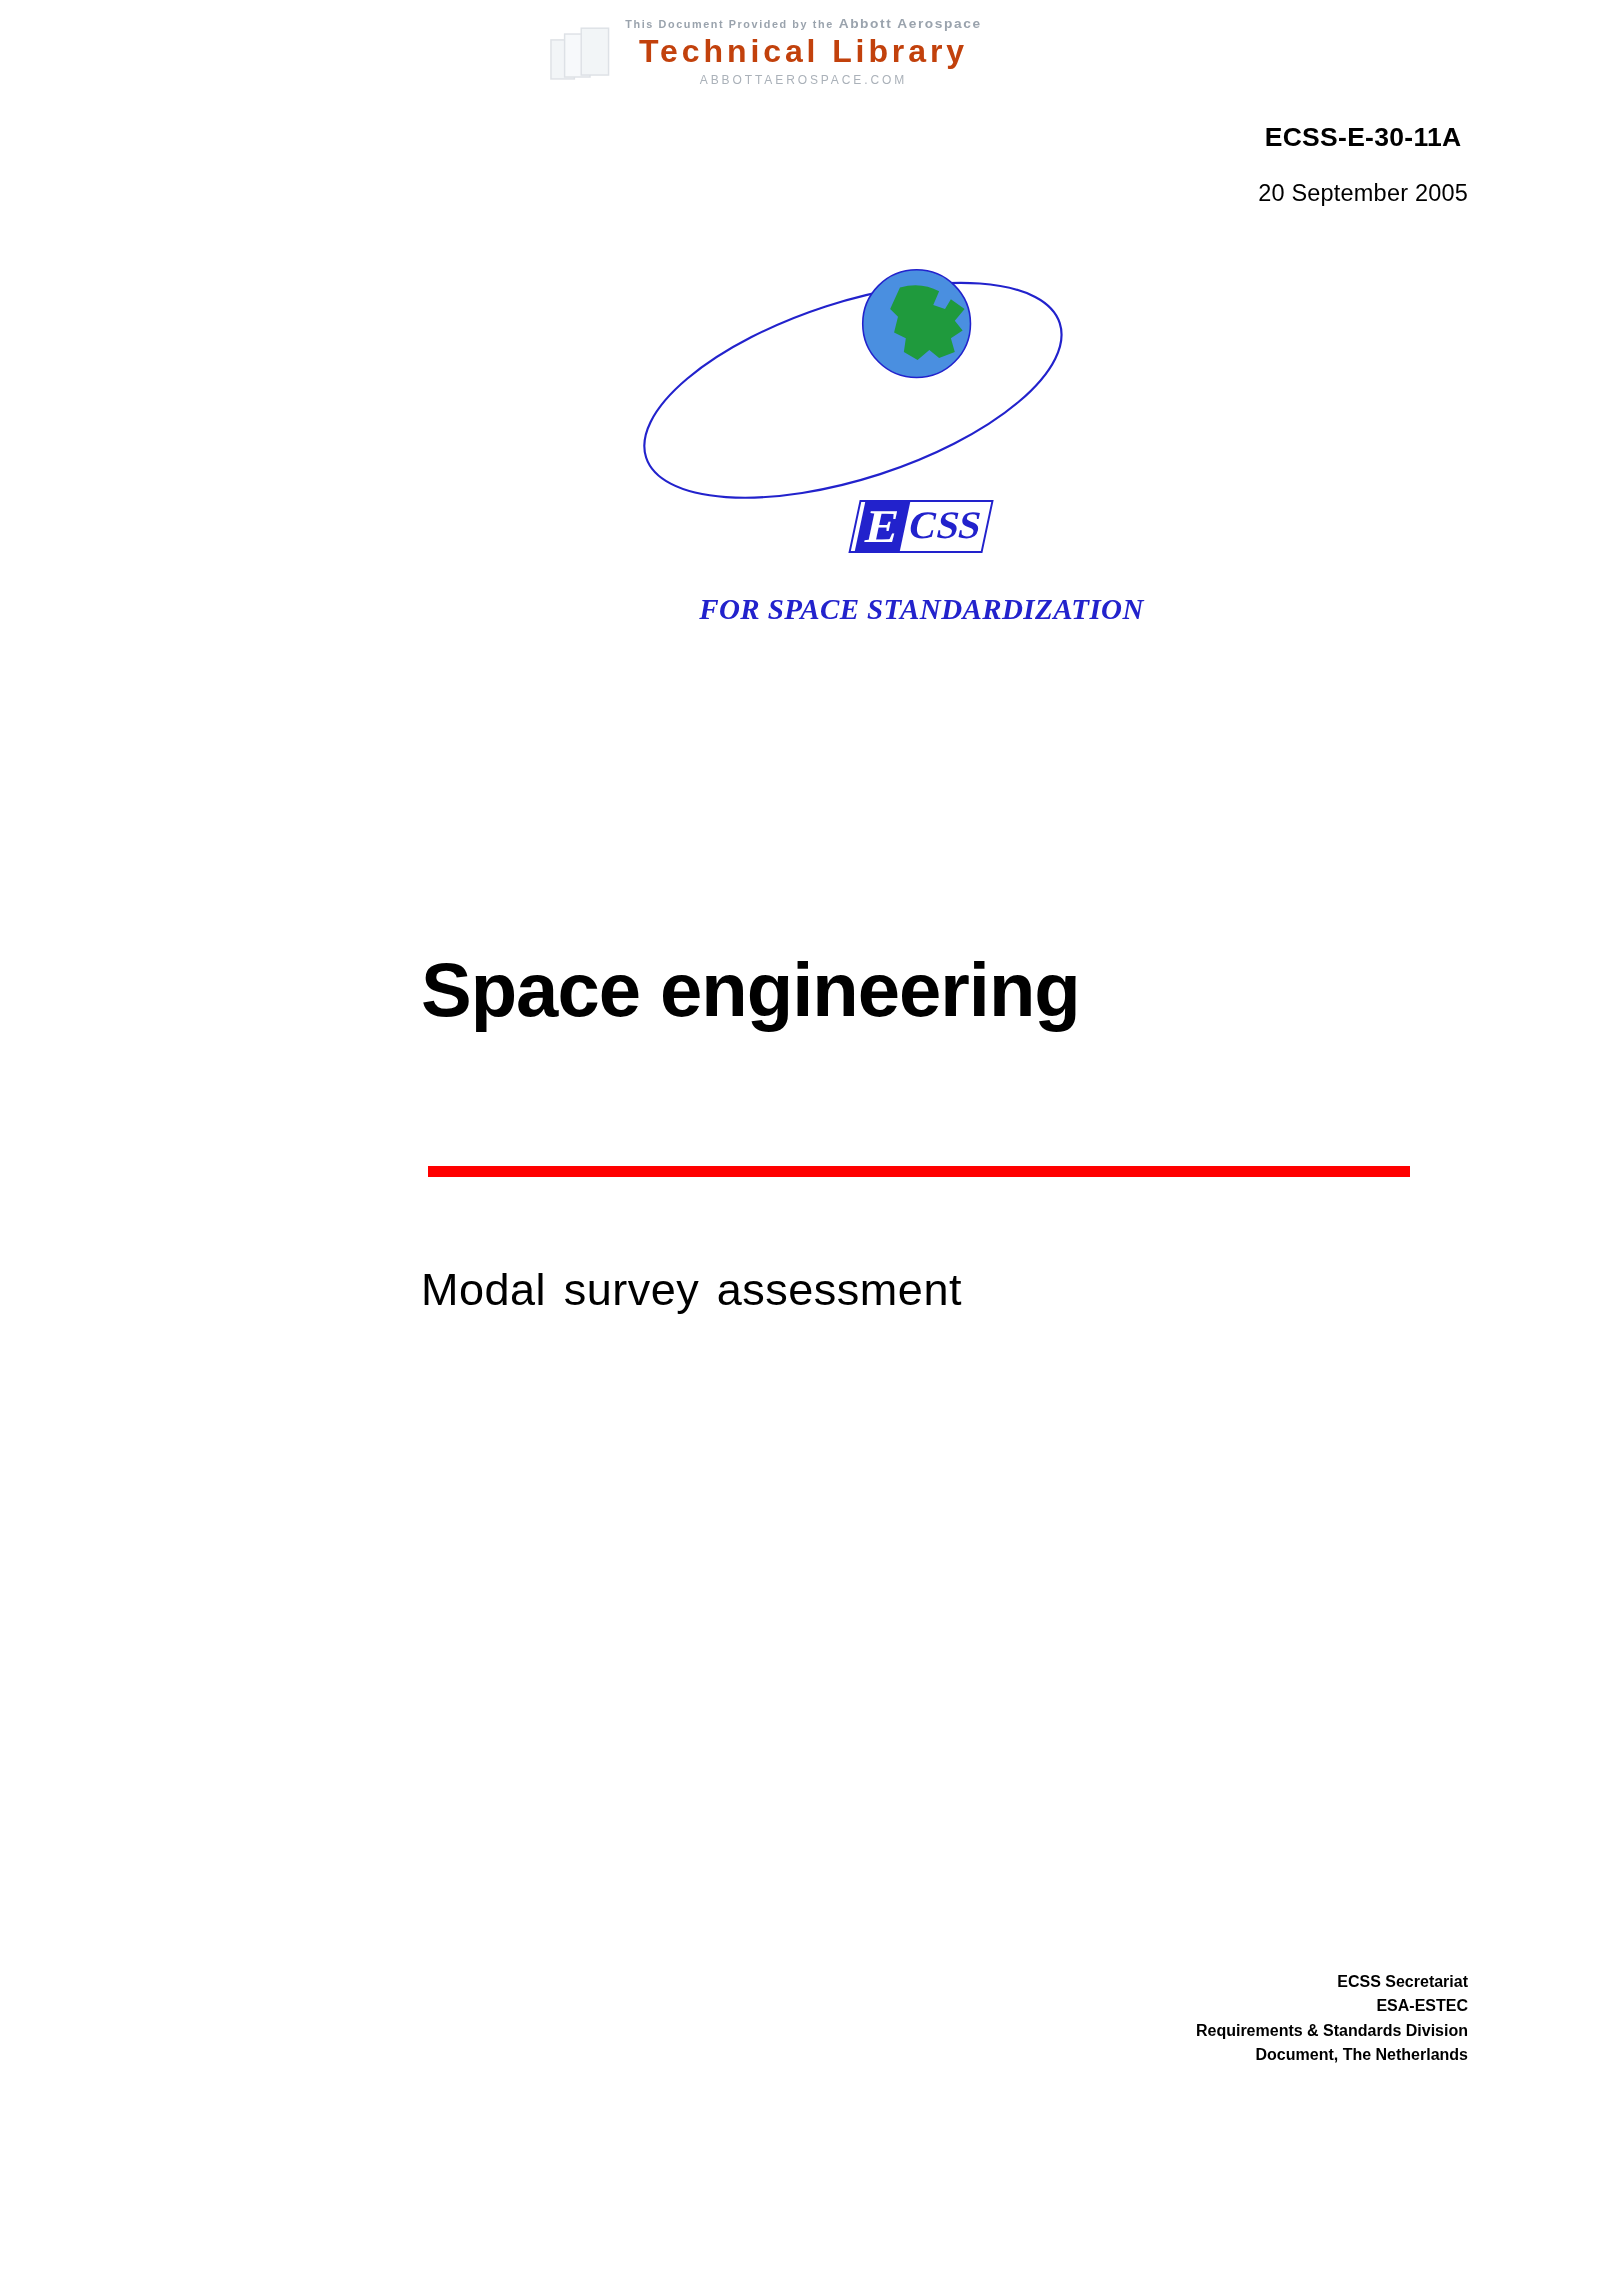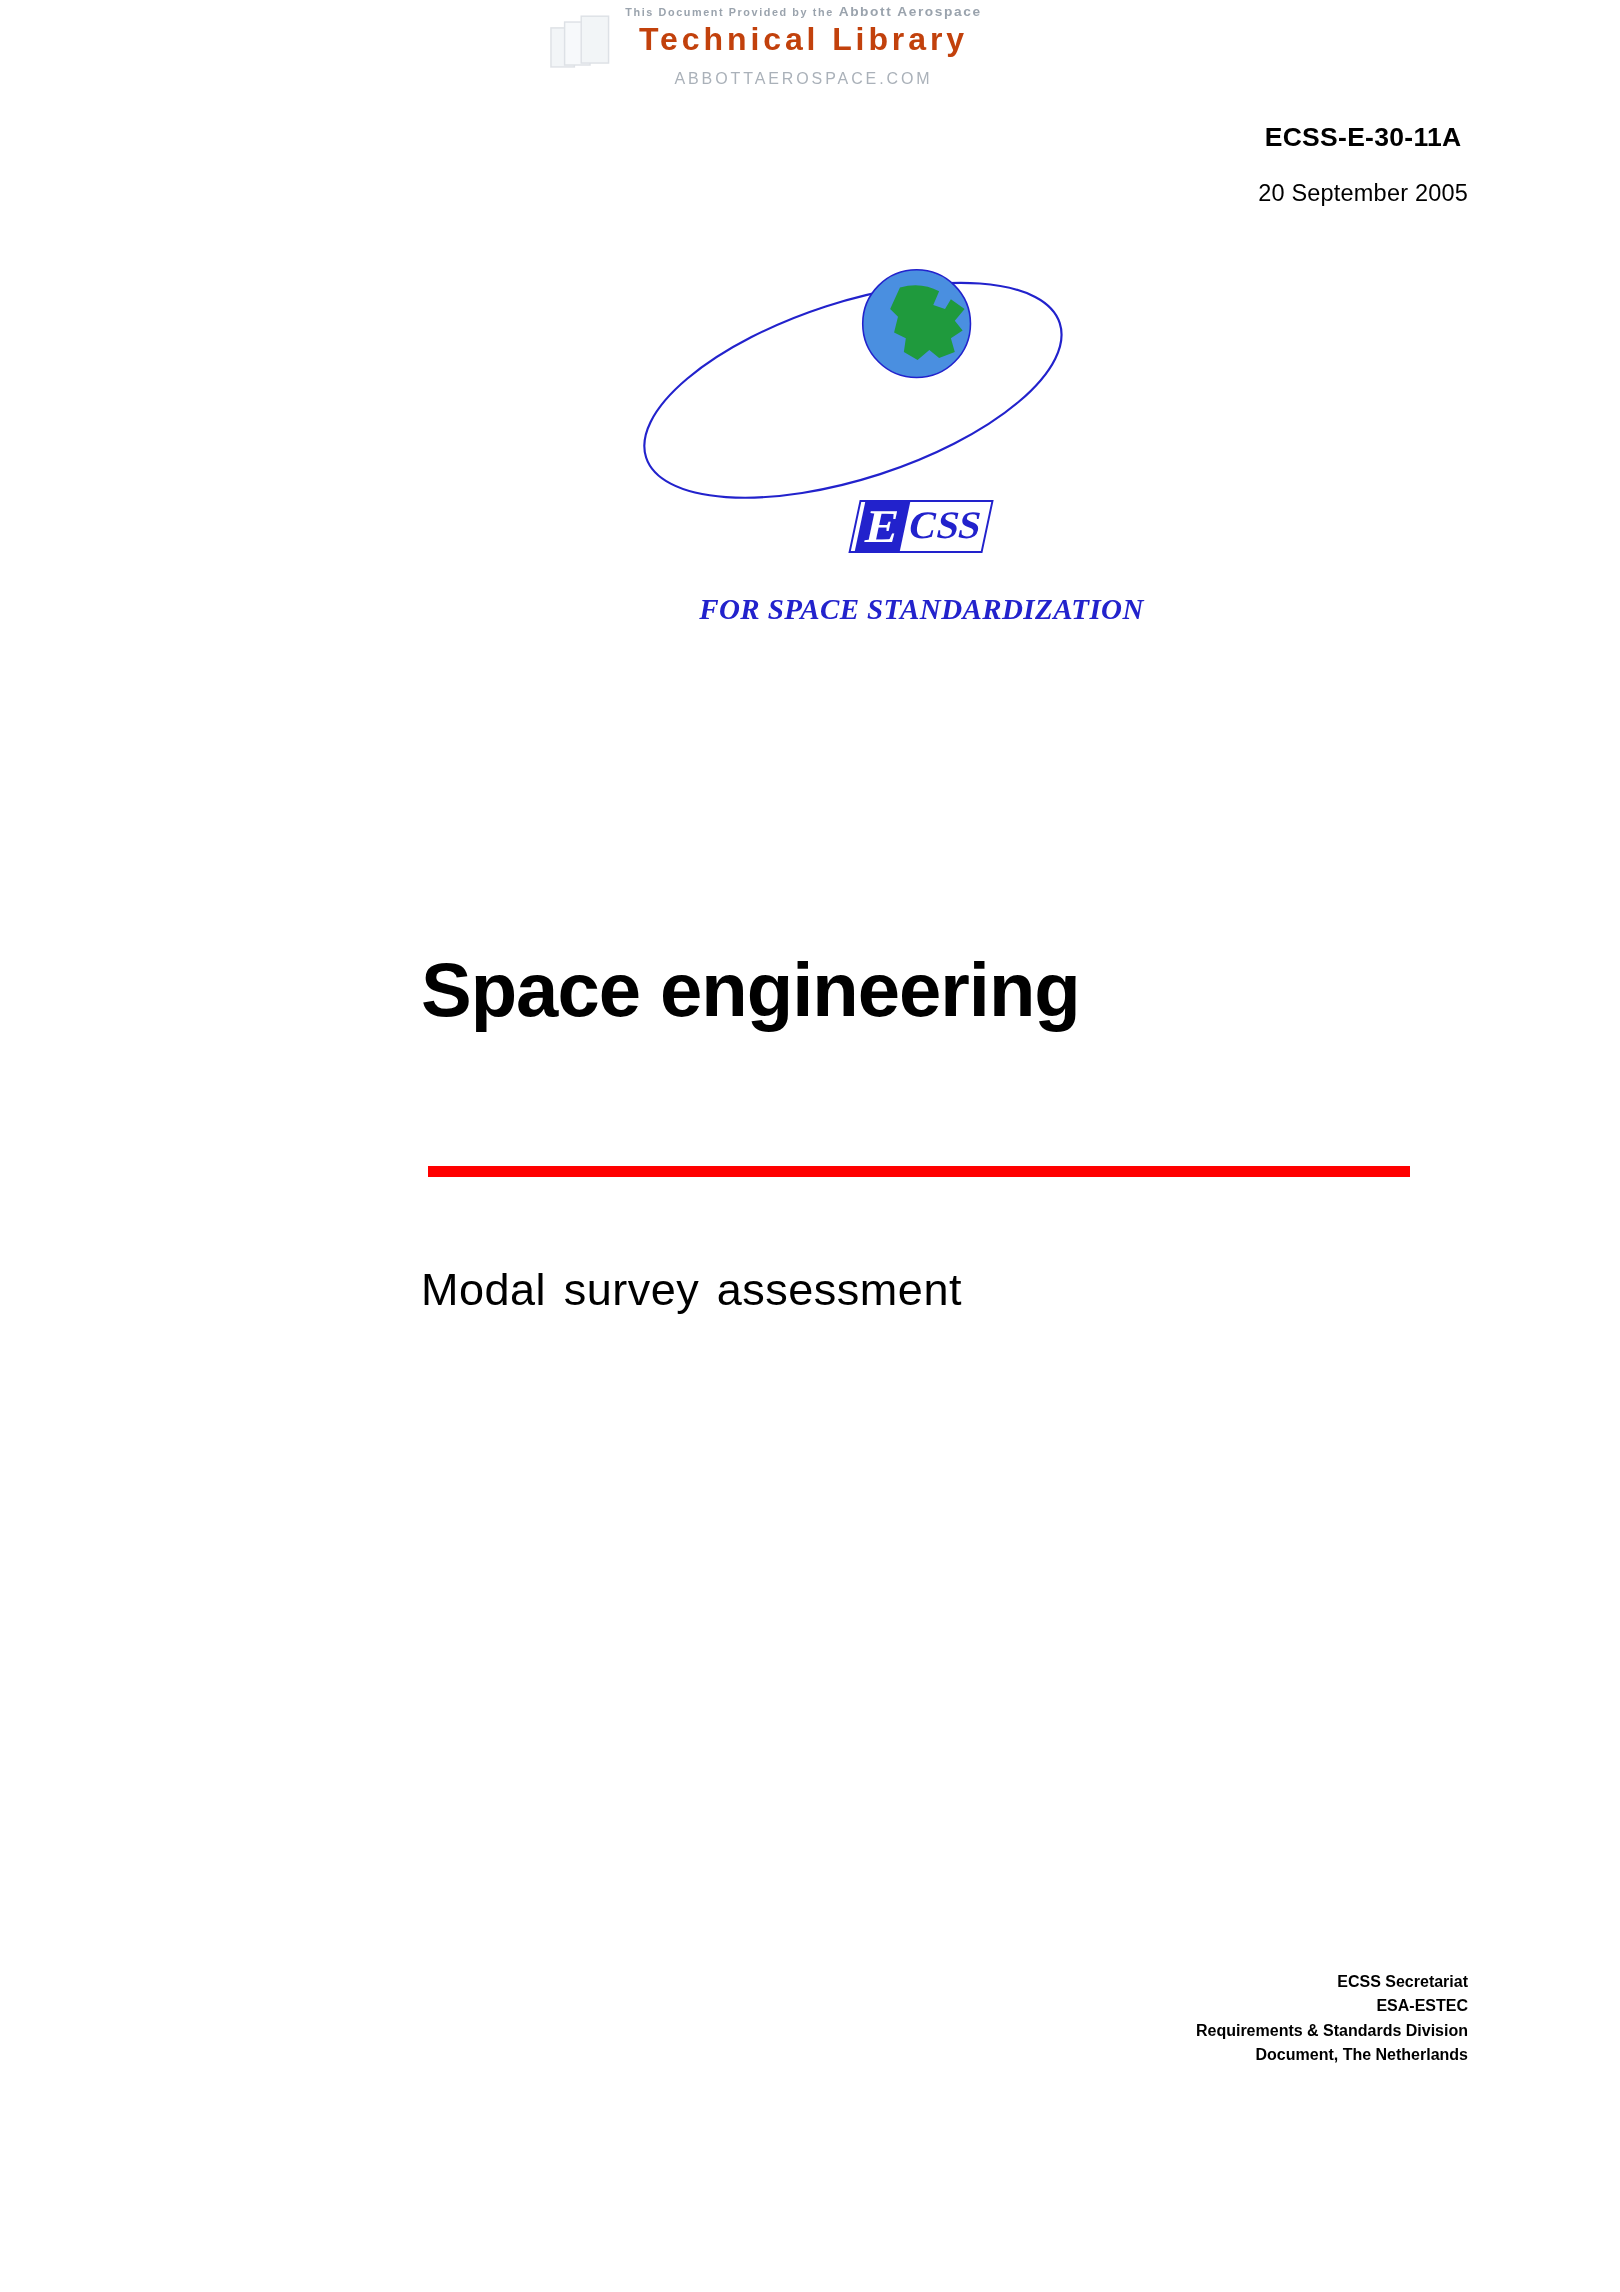--- a/index.html
+++ b/index.html
@@ -12,21 +12,21 @@
     height: 2293px;
     font-family: "Liberation Sans", sans-serif;
     color: #000000;
     position: relative;
     overflow: hidden;
   }
 
   
   .watermark {
     position: absolute;
-    top: 0px;
+    top: 12px;
     left: 529px;
     width: 549px;
     height: 88px;
     text-align: center;
     user-select: none;
   }
   .wm-line1 {
     font-size: 13.7px;
     letter-spacing: 1.6px;
     color: #9aa3ad;
@@ -37,25 +37,25 @@
   .wm-line1 .small { font-size: 10.8px; }
   .wm-line2 {
     font-size: 32px;
     letter-spacing: 3.9px;
     color: #c2410c;
     font-weight: bold;
     white-space: nowrap;
     margin-top: 2px;
   }
   .wm-line3 {
-    font-size: 16px;
+    font-size: 12px;
     letter-spacing: 2.9px;
     color: #aab1b9;
     white-space: nowrap;
-    margin-top: 12px;
+    margin-top: 3px;
   }
   .wm-books {
     position: absolute;
     left: 19.6px;
     top: 13.7px;
     width: 82px;
     height: 61px;
     opacity: 0.55;
   }
 

